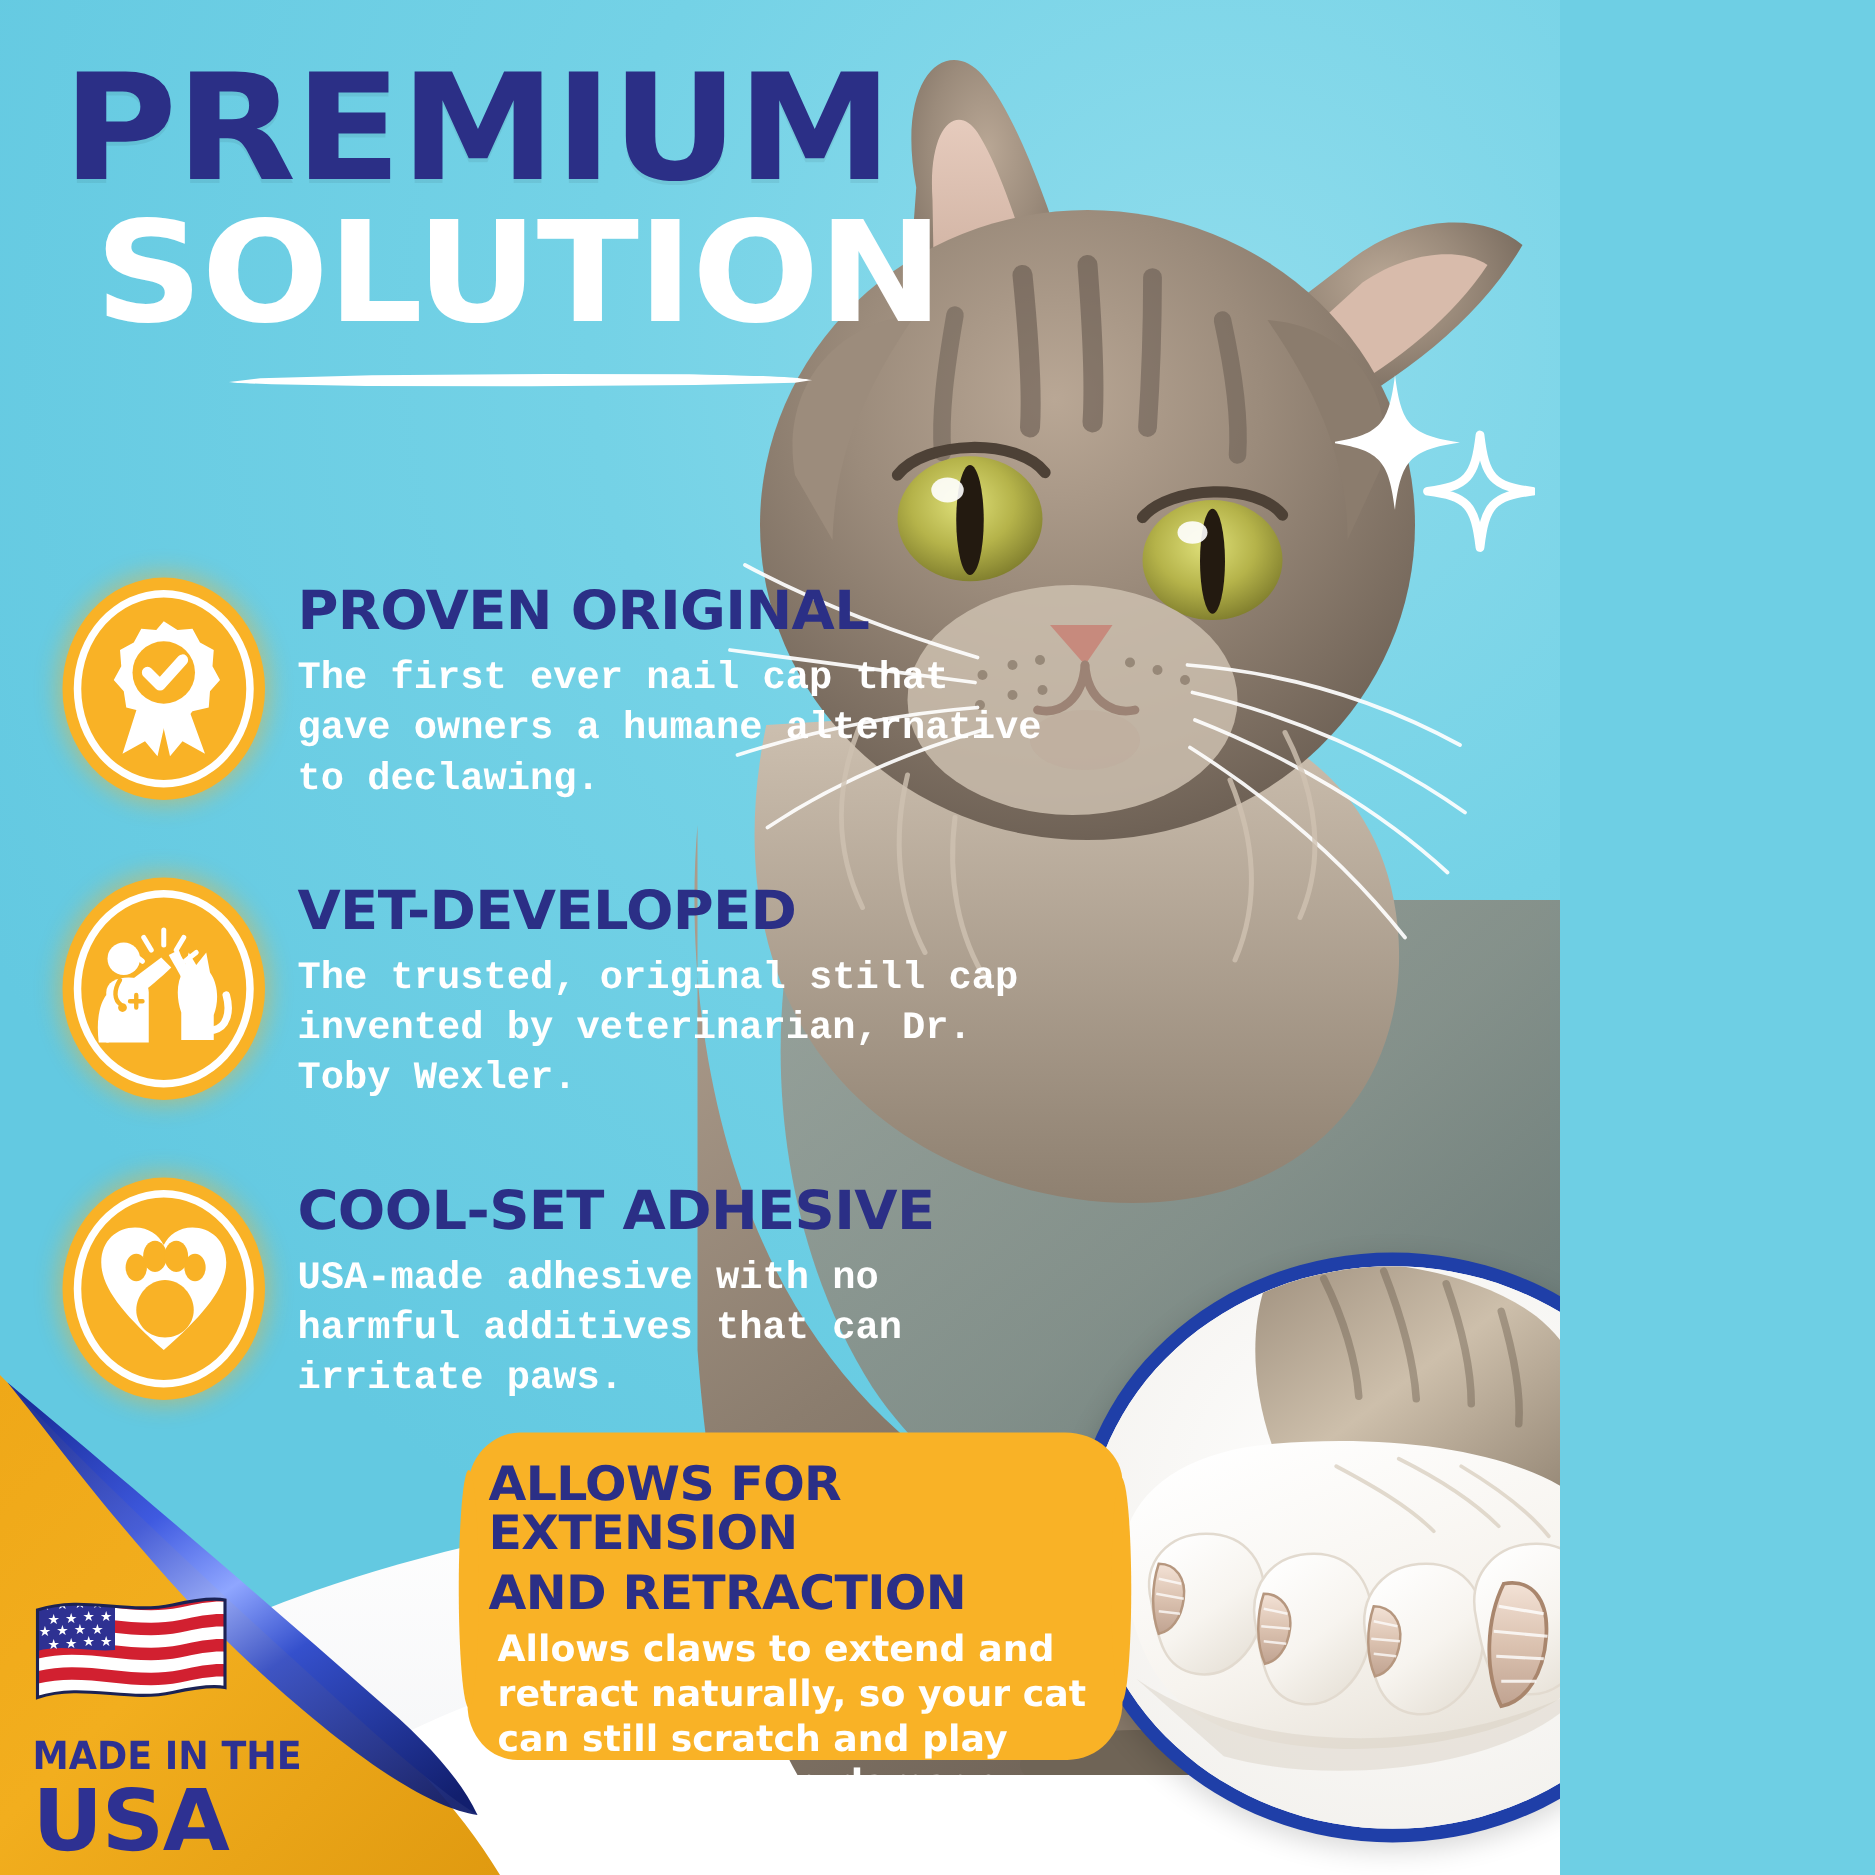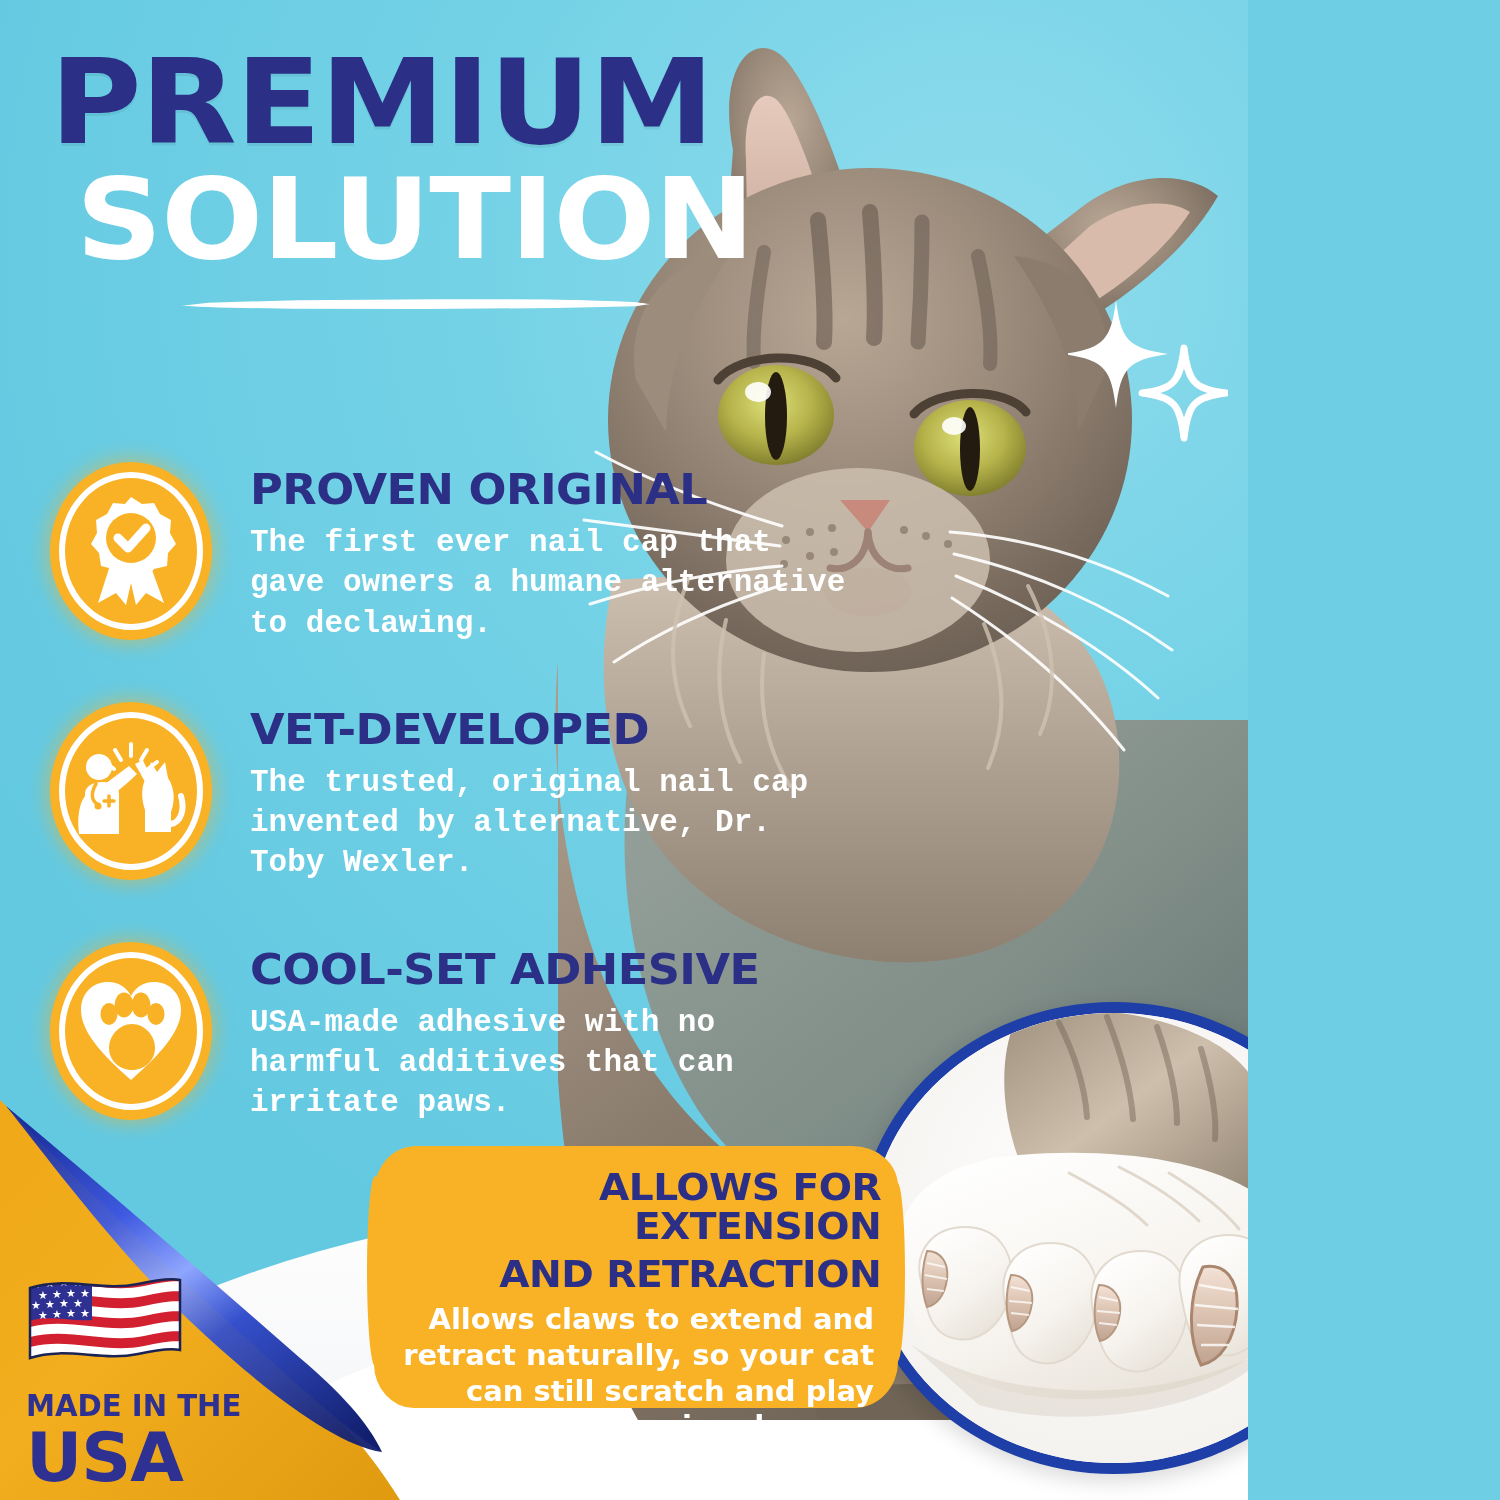--- a/index.html
+++ b/index.html
@@ -68,21 +68,21 @@
     background:#ffffff;
     border-radius:50%/50%;
     clip-path: polygon(0% 60%, 6% 35%, 25% 16%, 55% 8%, 80% 10%, 96% 24%, 100% 45%, 97% 62%, 80% 76%, 52% 84%, 24% 82%, 8% 72%);
   }
 
   
   .features{
     position:absolute; left:50px; top:462px; z-index:12; width:810px;
   }
   .feature{
-    display:flex; align-items:flex-start; gap:38px; margin-bottom:58px;
+    display:flex; align-items:flex-start; gap:26px; margin-bottom:58px;
   }
   .f-icon{
     flex:0 0 auto; width:162px; height:178px; position:relative;
   }
   .f-icon .disc{
     position:absolute; inset:0;
     border-radius:50%;
     background:#f9b226;
     box-shadow:0 0 18px 4px rgba(249,178,38,0.45);
   }
@@ -106,21 +106,21 @@
     color:#ffffff; max-width:610px;
   }
 
   
   .callout{
     position:absolute; left:374px; top:1146px; z-index:14;
     width:524px; height:262px;
     background:#f9b226;
     border-radius:42px 46px 44px 40px / 46px 40px 46px 44px;
     padding:22px 24px 18px;
-    text-align:right;
+    text-align:left;
   }
   .callout::before{
     content:""; position:absolute; left:-7px; top:30px;
     width:16px; height:190px; background:#f9b226;
     border-radius:50%;
   }
   .callout::after{
     content:""; position:absolute; right:-7px; top:36px;
     width:16px; height:180px; background:#f9b226;
     border-radius:50%;
@@ -393,21 +393,21 @@
                    C 100 48, 100 62, 96 72 L 96 92 L 70 92 L 70 70
                    C 66 58, 66 46, 72 36 Z" fill="#fff"></path>
 
           <path d="M70 42 C 66 34, 62 28, 60 24 L 68 20 C 70 26, 74 32, 78 38 Z" fill="#fff"></path>
 
           <path d="M96 84 C 106 82, 110 70, 106 56" stroke="#fff" stroke-width="6" fill="none" stroke-linecap="round"></path>
         </svg>
       </div>
       <div class="f-text">
         <div class="f-title">VET-DEVELOPED</div>
-        <div class="f-desc">The trusted, original nail cap invented by alternative, Dr. Toby Wexler.</div>
+        <div class="f-desc">The trusted, original still cap invented by veterinarian, Dr. Toby Wexler.</div>
       </div>
     </div>
 
     <div class="feature">
       <div class="f-icon">
         <div class="disc"></div>
           <div class="ring"></div>
         <svg width="104" height="106" viewBox="0 0 104 106">
           <path d="M52 102 C 20 74, 2 52, 2 32 C 2 14, 15 4, 29 4 C 40 4, 48 10, 52 18
                    C 56 10, 64 4, 75 4 C 89 4, 102 14, 102 32 C 102 52, 84 74, 52 102 Z" fill="#fff"></path>

